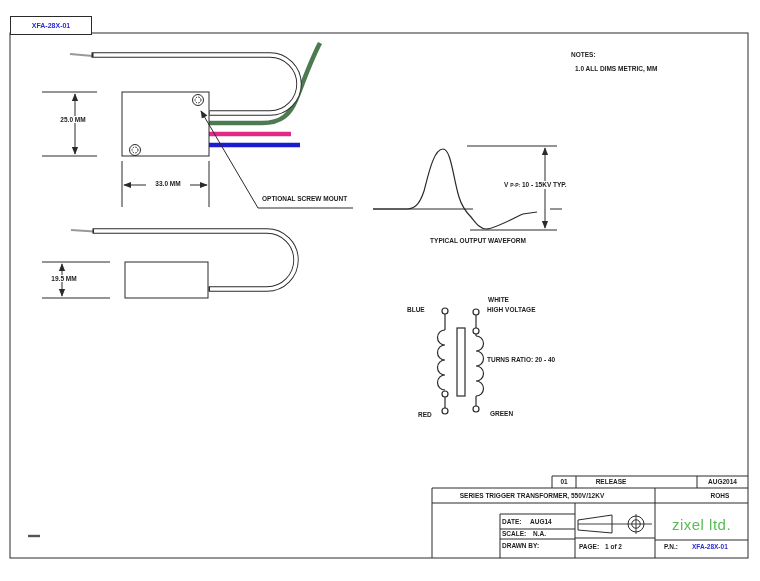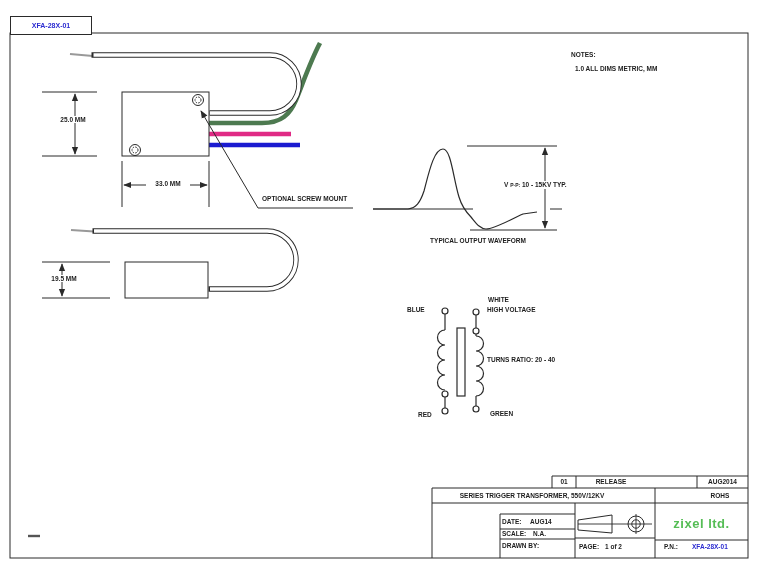--- a/index.html
+++ b/index.html
@@ -9,21 +9,21 @@
   .t{position:absolute;font-size:6.5px;font-weight:700;color:#1c1c1c;
      white-space:nowrap;line-height:1.1;}
   .c{text-align:center;}
   .wbg{background:#ffffff;padding:0 2px;}
   .blue{color:#2b2bd0;}
   .green{color:#55bd55;}
   .doc-box{position:absolute;left:10px;top:16px;width:80px;height:17px;
            border:1px solid #2a2a2a;background:#fff;display:flex;
            align-items:center;justify-content:center;}
   .doc-box span{font-size:7px;font-weight:700;}
-  .company-txt{font-size:13px;font-weight:700;letter-spacing:.5px;}
+  .company-txt{font-size:15px;font-weight:400;letter-spacing:.5px;}
   .sub{font-size:5px;}
 </style>
 </head>
 <body>
 
 <div class="page">
 
   <svg class="art" width="760" height="581" viewBox="0 0 760 581">
     <defs>
       <marker id="arr" viewBox="0 0 10 10" refX="9" refY="5" markerWidth="8" markerHeight="8" orient="auto-start-reverse">

